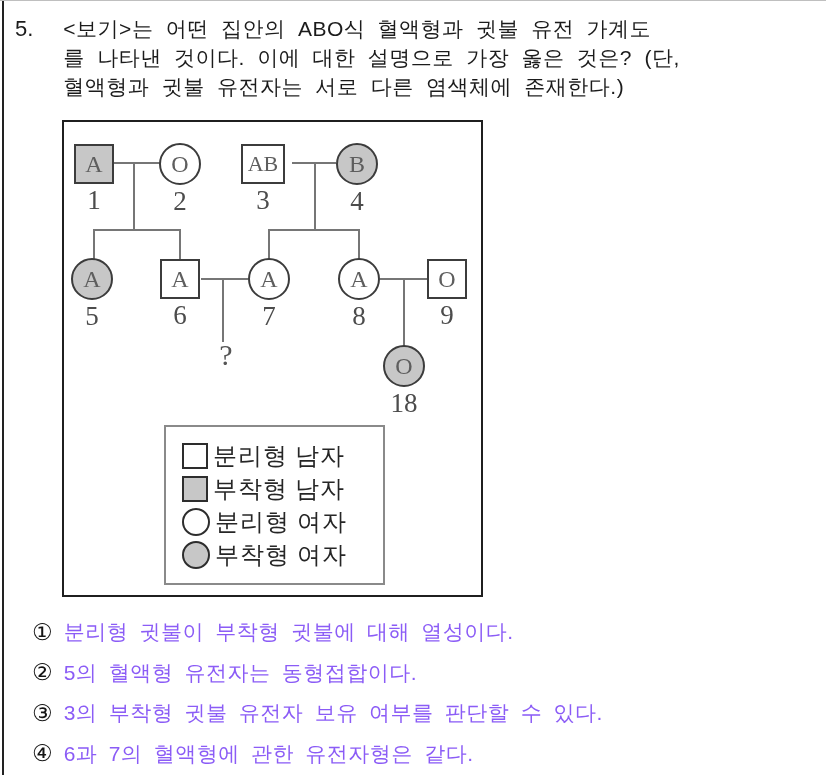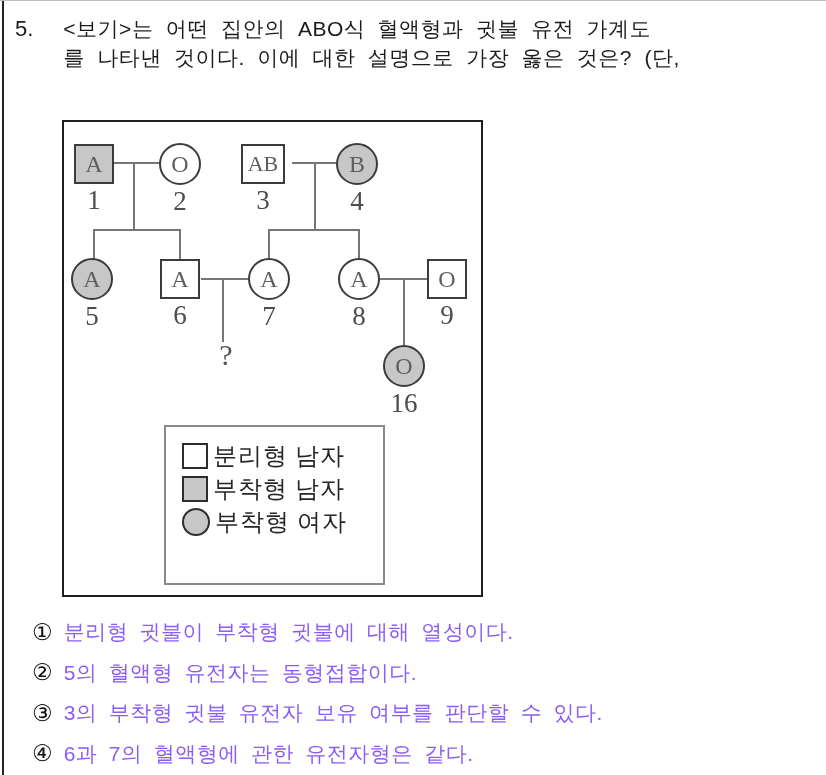--- a/index.html
+++ b/index.html
@@ -56,20 +56,21 @@
 <body>
 
 <div class="page-left-border"></div>
 <div class="page-top-line"></div>
 
 <div class="question">
   <div class="qnum">5.</div>
   <div class="qlines">
     <div>&lt;보기&gt;는 어떤 집안의 ABO식 혈액형과 귓불 유전 가계도</div>
     <div>를 나타낸 것이다. 이에 대한 설명으로 가장 옳은 것은? (단,</div>
+    <div>혈액형과 귓불 유전자는 서로 다른 염색체에 존재한다.)</div>
   </div>
 </div>
 
 <div class="pedigree">
 
   <div class="pl" style="left:50px;top:40px;width:46px;height:2px"></div>
   <div class="pl" style="left:69px;top:40px;width:2px;height:68px"></div>
   <div class="pl" style="left:29px;top:107px;width:88px;height:2px"></div>
   <div class="pl" style="left:29px;top:107px;width:2px;height:30px"></div>
   <div class="pl" style="left:115px;top:107px;width:2px;height:31px"></div>
@@ -114,33 +115,37 @@
   <div class="member m8">
     <div class="shape circle">A</div>
     <div class="num">8</div>
   </div>
   <div class="member m9">
     <div class="shape">O</div>
     <div class="num">9</div>
   </div>
   <div class="member m10">
     <div class="shape circle filled" style="background: rgb(199, 199, 199);">O</div>
-    <div class="num">16</div>
+    <div class="num">18</div>
   </div>
 
   <div class="qmark">?</div>
 
   <div class="legend">
     <div class="legend-row">
       <span class="lsym"></span>
       <span class="llabel">분리형 남자</span>
     </div>
     <div class="legend-row">
       <span class="lsym filled" style="background: rgb(199, 199, 199);"></span>
       <span class="llabel">부착형 남자</span>
+    </div>
+    <div class="legend-row">
+      <span class="lsym circle"></span>
+      <span class="llabel">분리형 여자</span>
     </div>
     <div class="legend-row">
       <span class="lsym circle filled" style="background: rgb(199, 199, 199);"></span>
       <span class="llabel">부착형 여자</span>
     </div>
   </div>
 </div>
 
 <div class="choices">
   <div class="choice">

